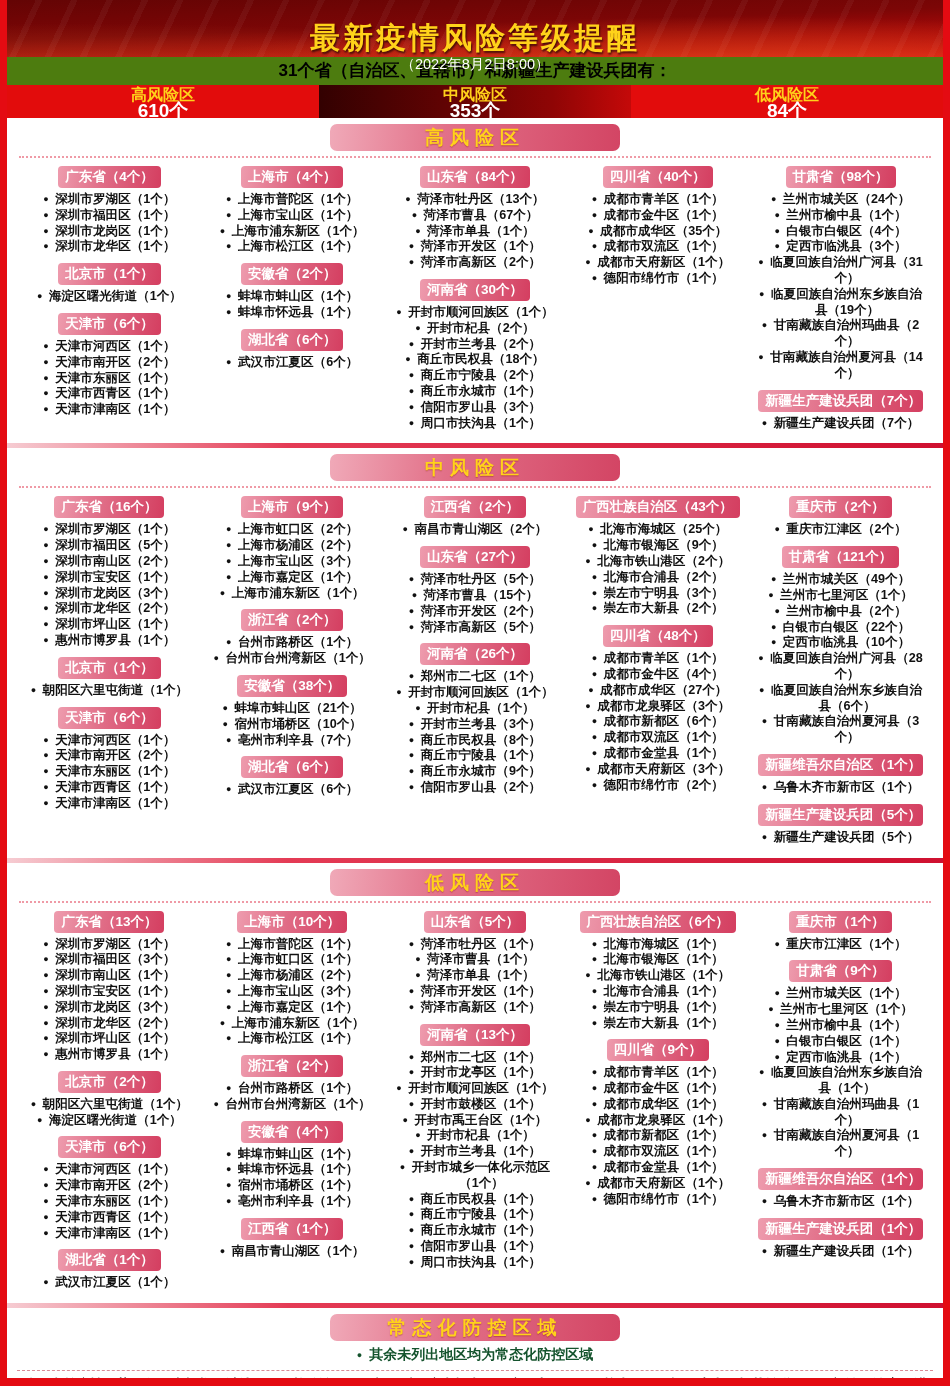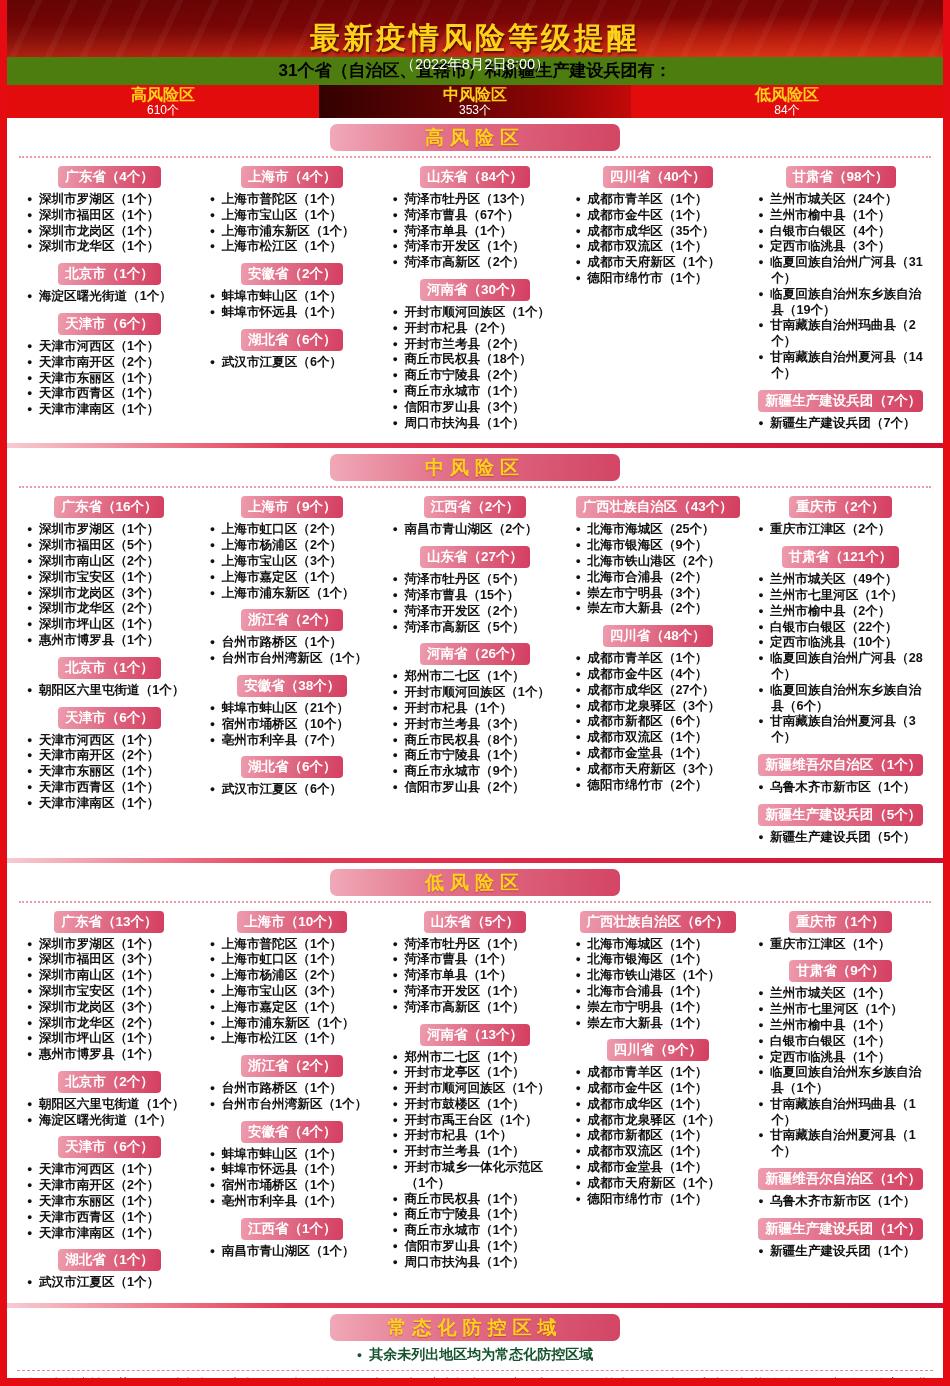--- a/index.html
+++ b/index.html
@@ -26,21 +26,21 @@
 
   
   .subtitle-strip{ height:28px; line-height:28px; text-align:center; background:#4d7c0f; }
   .subtitle-strip span{ font-size:17px; font-weight:bold; color:#000; }
 
   
   .stats-bar{ display:flex; height:33px; }
   .stat{ flex:1; display:flex; flex-direction:column; justify-content:center; text-align:center; background:#e20c0c; }
   .stat.dark{ background:linear-gradient(90deg,#330101 0%,#600303 40%,#8f0505 75%,#c40909 100%); }
   .stat-label{ font-size:16px; line-height:17px; font-weight:bold; color:#ffd21a; }
-  .stat-count{ font-size:12px; line-height:15px; font-weight:normal; color:#fff; }
+  .stat-count{ font-size:19px; line-height:15px; font-weight:bold; color:#fff; }
 
   
   .section-banner{
     width:290px; height:27px; line-height:27px; margin:6px auto 5px; border-radius:7px;
     text-align:center; font-size:19px; font-weight:bold; letter-spacing:6px; color:#ffd21a;
     background:linear-gradient(95deg,#f0a9b8 0%,#e27088 40%,#d34564 100%);
     text-shadow:0 1px 1px rgba(120,0,20,.35);
   }
   .section-body{
     border-top:2px dotted #ef9aa6; margin:0 12px; padding:6px 8px 2px;
@@ -50,21 +50,21 @@
   .risk-mid  .section-body{ min-height:330px; }
   .risk-low  .section-body{ min-height:366px; }
   .col{ flex:1; min-width:0; }
   .group{ margin-bottom:8px; }
   .g-pill{
     display:block; width:-moz-fit-content; width:fit-content; min-width:62%; max-width:100%;
     margin:2px auto 4px; padding:2px 7px; border-radius:4px; white-space:nowrap; overflow:hidden;
     text-align:center; font-size:13.5px; font-weight:bold; color:#fff;
     background:linear-gradient(100deg,#ee9cae 0%,#e06c86 45%,#d43e60 100%);
   }
-  .g-items{ list-style:none; }
+  .g-items{ list-style:none;text-align:center; }
   .g-items li{ font-size:12.6px; line-height:15.8px; font-weight:bold; color:#111; padding-left:13px; text-indent:-13px; }
   .bullet{ font-size:9px; vertical-align:1px; margin-right:3px; }
 
   .separator{ height:5px; margin:2px 0 2px; background:linear-gradient(90deg,#f6ccd2 0%,#e43b55 30%,#cf1030 100%); }
 
   
   .normal-note{ text-align:center; font-size:14px; font-weight:bold; color:#14532d; margin:1px 0 6px; }
   .footer{ border-top:1px dashed #d98a95; margin:2px 10px 0; padding-top:5px; text-align:center; }
   .f1{ font-size:13.5px; font-weight:bold; color:#000; }
 </style>

